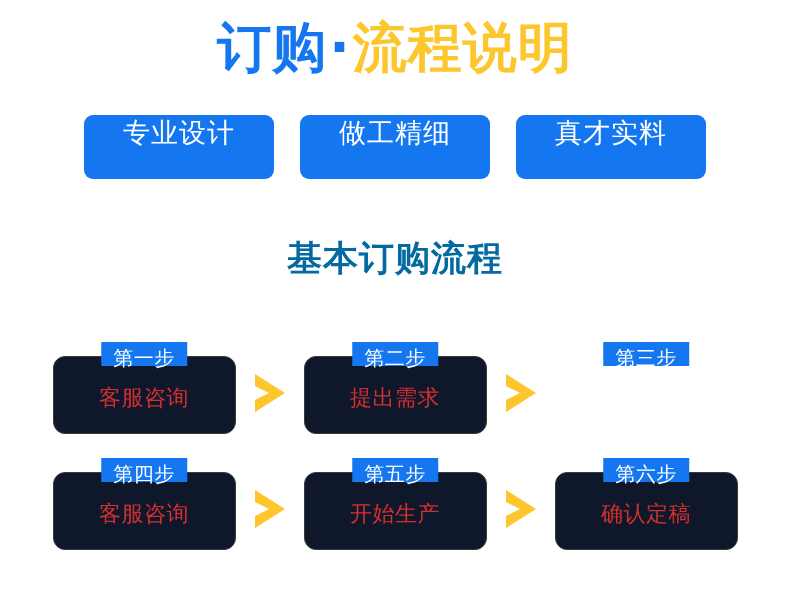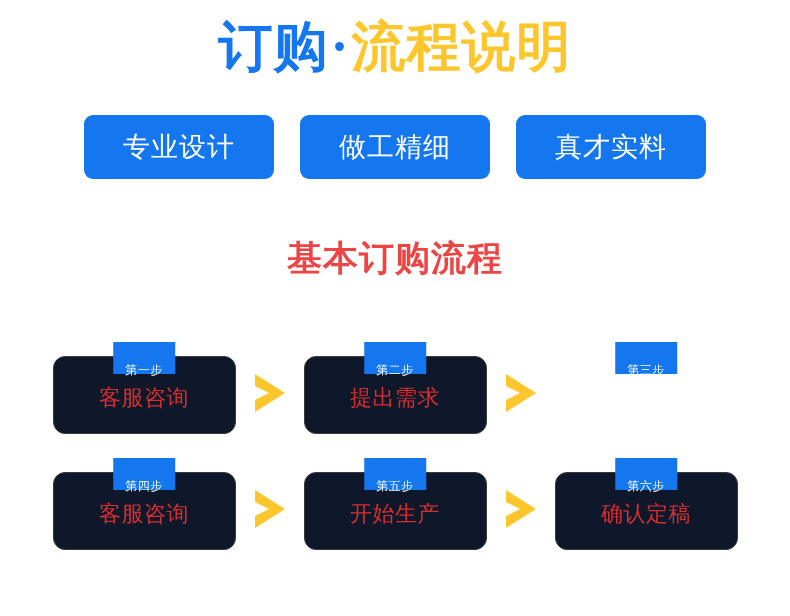--- a/index.html
+++ b/index.html
@@ -24,21 +24,20 @@
     position: absolute;
     top: 18px;
     left: 0;
     width: 790px;
     text-align: center;
     font-size: 54px;
     font-weight: bold;
     line-height: 1.1;
     letter-spacing: 1px;
     white-space: nowrap;
-    font-family: Liberation Serif, serif;
   }
   .title-blue  { color: #1477F0; }
   .title-dot   { color: #1477F0; padding: 0 2px; }
   .title-yellow{ color: #FCC62C; }
 
   
   .feature-row {
     position: absolute;
     top: 115px;
     left: 0;
@@ -49,36 +48,36 @@
   }
   .feature-btn {
     width: 190px;
     height: 64px;
     background: #1477F0;
     border-radius: 9px;
     color: #ffffff;
     font-size: 27px;
     font-weight: normal;
     display: flex;
-    align-items: center;
+    align-items: flex-start;
     justify-content: center;
     letter-spacing: 1px;
     white-space: nowrap;
   }
 
   
   .section-heading {
     position: absolute;
     top: 235px;
     left: 0;
     width: 790px;
     text-align: center;
     font-size: 35px;
     font-weight: bold;
-    color: #ef4444;
+    color: #0369a1;
     letter-spacing: 1px;
     white-space: nowrap;
   }
 
   
   .flow {
     position: absolute;
     top: 336px;
     left: 0;
     width: 790px;
@@ -121,24 +120,24 @@
     margin-top: 6px;
   }
 
   .step-badge {
     position: absolute;
     top: 0;
     left: 50%;
     transform: translateX(-50%);
     background: #1477F0;
     color: #ffffff;
-    font-size: 12px;
+    font-size: 20px;
     line-height: 24px;
     height: 24px;
-    padding: 16px 12px;
+    padding: 4px 12px;
     white-space: nowrap;
     letter-spacing: 0.5px;
     z-index: 3;
   }
 
   .arrow-cell {
     flex: 0 0 68px;
     display: flex;
     align-items: center;
     justify-content: center;

